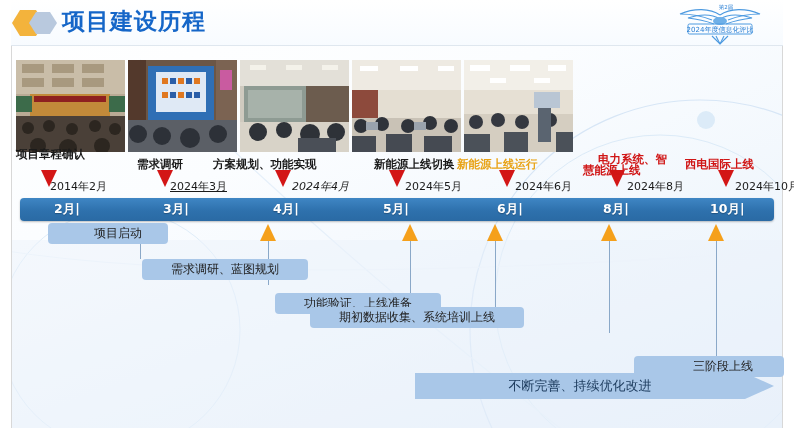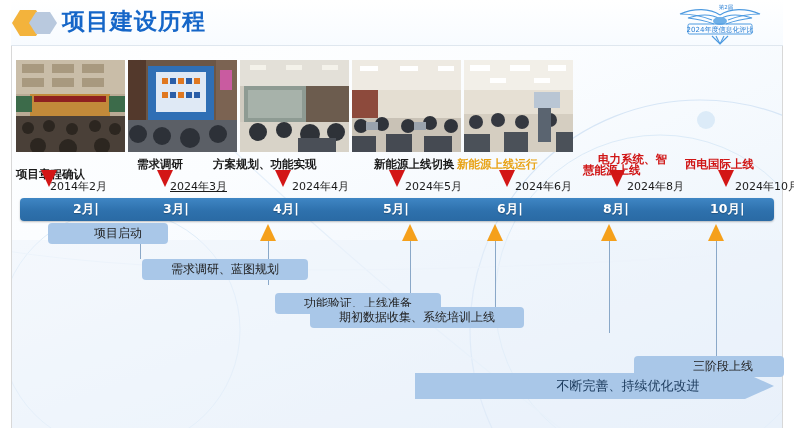--- a/index.html
+++ b/index.html
@@ -73,21 +73,21 @@
     display:flex;align-items:center;justify-content:center;
     height:21px;padding:0 12px;
   }
 
   
   .banner{position:absolute;left:415px;top:373px;width:359px;height:26px;}
   .banner-text{
     position:absolute;left:0;top:0;width:330px;height:26px;
     display:flex;align-items:center;justify-content:center;
     font-size:13px;color:#1b3a5c;
-    font-family:Liberation Mono, monospace;white-space:nowrap;margin-left:48px;
+    font-family:Liberation Mono, monospace;white-space:nowrap;
   }
 </style>
 </head>
 <body>
 
 <div class="slide">
 
   <svg class="bg-deco" viewBox="0 0 794 428">
     <defs>
       <linearGradient id="bgGrad" x1="0" y1="0" x2="0.6" y2="1">
@@ -273,47 +273,47 @@
         <g fill="#4b5159">
             <rect x="0" y="74" width="26" height="18"></rect>
             <rect x="40" y="72" width="24" height="20"></rect>
             <rect x="92" y="72" width="17" height="20"></rect>
           </g>
       </svg>
     </div>
   </div>
 
   <div id="milestone-layer">
-      <div class="ms ms-title" style="left: 16px; top: 167px; text-align: center;">项目章程确认</div>
+      <div class="ms ms-title" style="left: 16px; top: 147px; text-align: center;">项目章程确认</div>
       <div class="ms ms-date" style="left: 50px; top: 179px;">2014年2月</div>
       <div class="tri-red" style="left: 41px; top: 170px;"></div>
       <div class="ms ms-title" style="left: 137px; top: 157px;">需求调研</div>
       <div class="ms ms-date" style="left: 170px; top: 179px; text-decoration: underline;">2024年3月</div>
       <div class="tri-red" style="left: 157px; top: 170px;"></div>
       <div class="ms ms-title" style="left: 213px; top: 157px;">方案规划、功能实现</div>
-      <div class="ms ms-date" style="left: 292px; top: 179px;">2024年4月</div>
+      <div class="ms ms-date" style="left: 292px; top: 179px; font-style: italic;">2024年4月</div>
       <div class="tri-red" style="left: 275px; top: 170px;"></div>
       <div class="ms ms-title" style="left: 374px; top: 157px;">新能源上线切换</div>
       <div class="ms ms-date" style="left: 405px; top: 179px;">2024年5月</div>
       <div class="tri-red" style="left: 389px; top: 170px;"></div>
       <div class="ms ms-title gold" style="left: 457px; top: 157px;">新能源上线运行</div>
       <div class="ms ms-date" style="left: 515px; top: 179px;">2024年6月</div>
       <div class="tri-red" style="left: 499px; top: 170px;"></div>
       <div class="ms ms-title red" style="left: 558px; top: 152px; padding-left: 40px;">电力系统、智</div>
       <div class="ms ms-date" style="left: 627px; top: 179px;">2024年8月</div>
       <div class="tri-red" style="left: 609px; top: 170px;"></div>
       <div class="ms ms-title red" style="left: 685px; top: 157px;">西电国际上线</div>
       <div class="ms ms-date" style="left: 735px; top: 179px;">2024年10月</div>
       <div class="tri-red" style="left: 718px; top: 170px;"></div>
       <div class="ms ms-title red" style="left: 583px; top: 163px;">慧能源上线</div>
     </div>
 
   <div class="bar">
     <div id="bar-ticks">
-        <div class="bar-lbl" style="left: 34px; margin-left: 19px;">2月|</div>
+        <div class="bar-lbl" style="left: 34px;">2月|</div>
         <div class="bar-lbl" style="left: 143px;">3月|</div>
         <div class="bar-lbl" style="left: 253px;">4月|</div>
         <div class="bar-lbl" style="left: 363px;">5月|</div>
         <div class="bar-lbl" style="left: 477px;">6月|</div>
         <div class="bar-lbl" style="left: 583px;">8月|</div>
         <div class="bar-lbl" style="left: 690px;">10月|</div>
       </div>
   </div>
 
   <div id="connector-layer">

